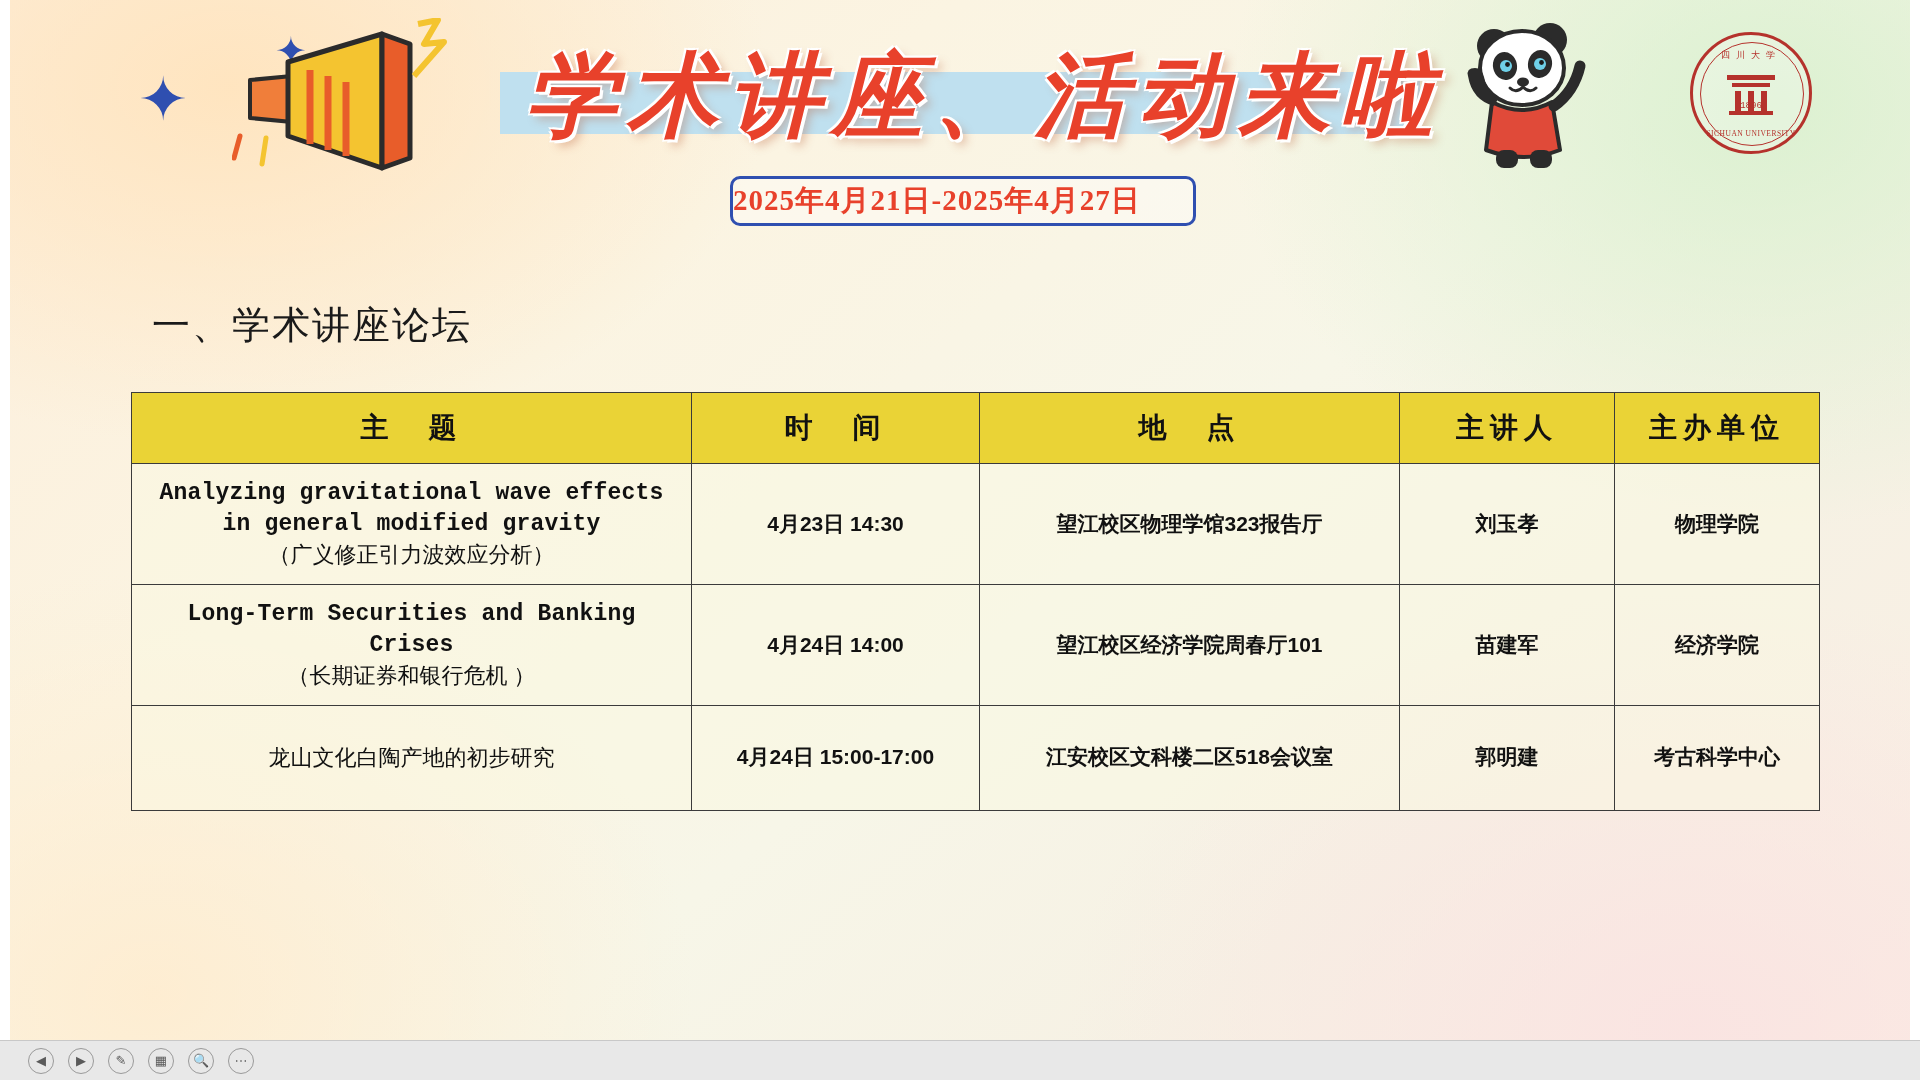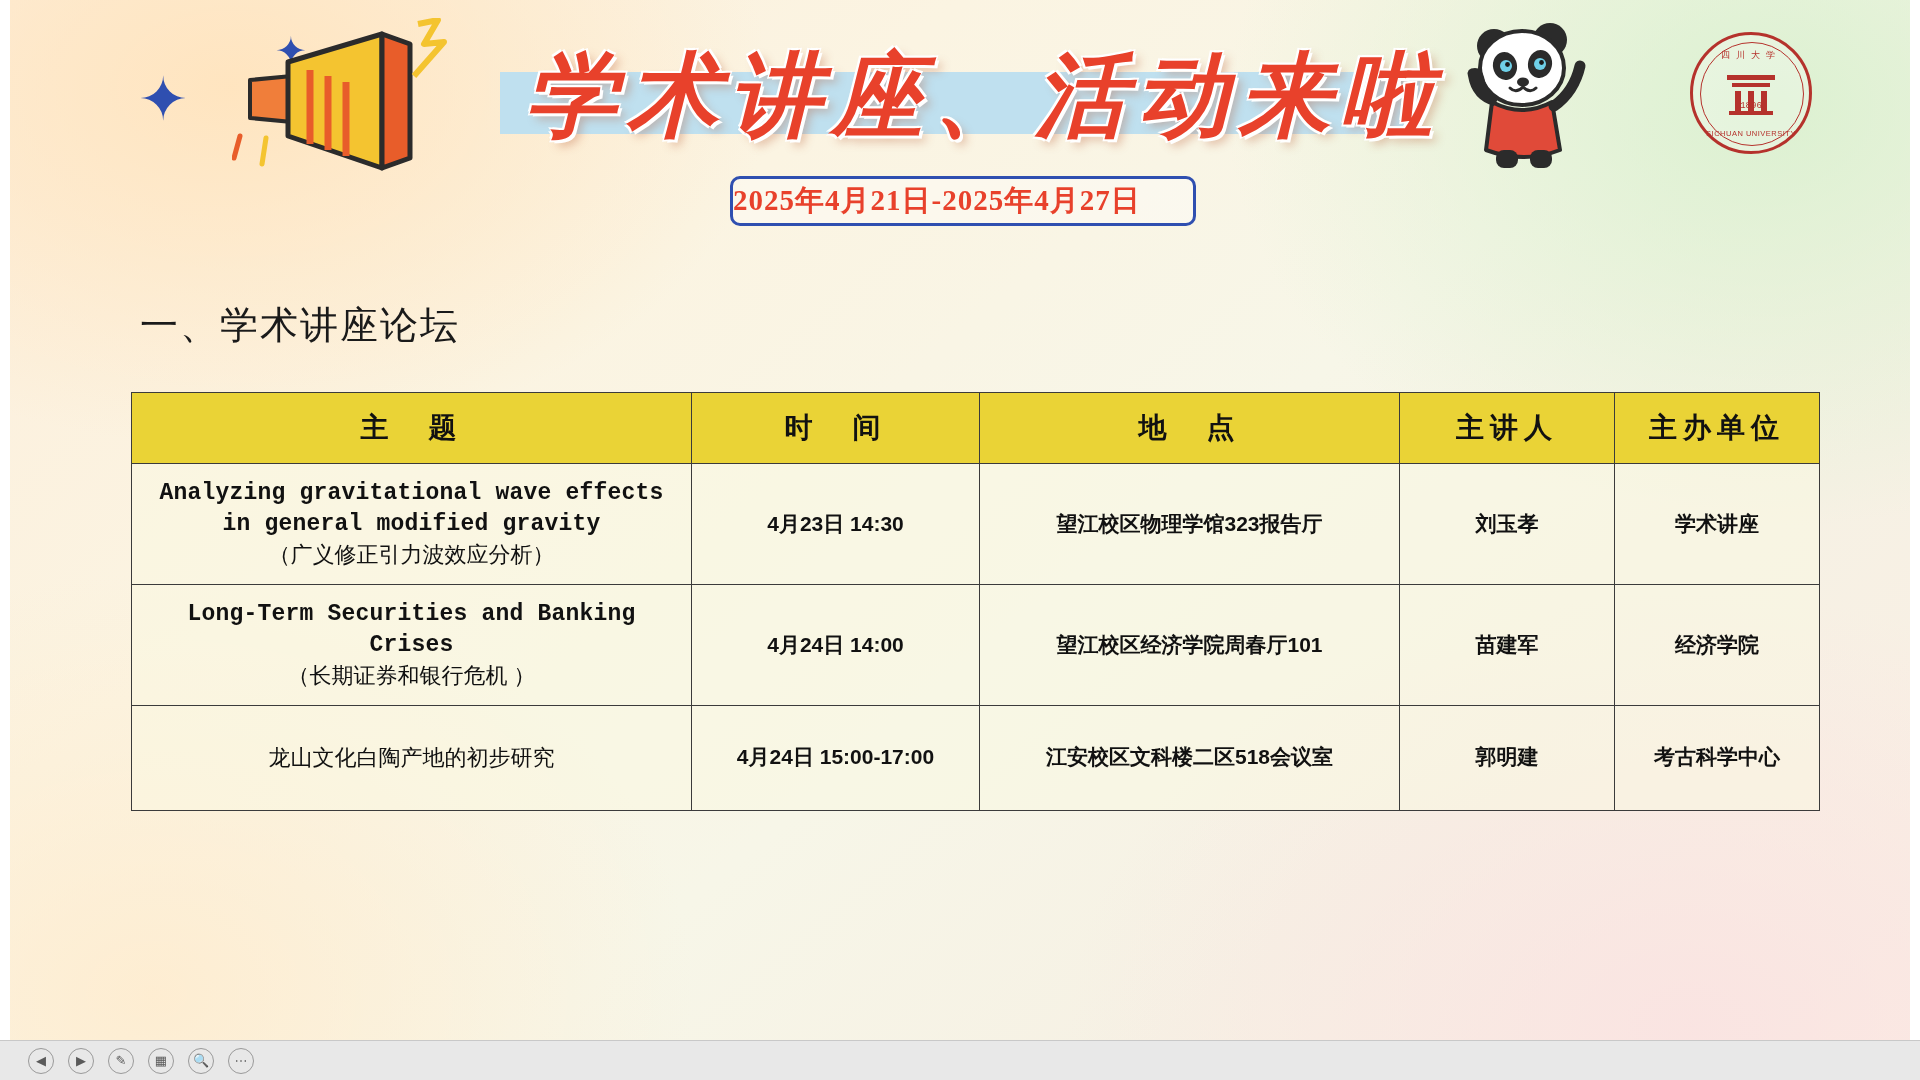--- a/index.html
+++ b/index.html
@@ -157,27 +157,27 @@
     font-family: Liberation Mono, monospace;
   }
   .seal-bottom-text {
     position: absolute;
     bottom: 13px;
     left: 0; right: 0;
     text-align: center;
     font-size: 7.5px;
     letter-spacing: 0.5px;
     color: #b5322c;
-    font-family: Liberation Sans, sans-serif;
+    font-family: Liberation Serif, serif;
   }
 
   
   .section-heading {
     position: absolute;
-    left: 140px;
+    left: 152px;
     top: 300px;
     font-size: 38px;
     color: #1a1a1a;
     letter-spacing: 2px;
     font-family: "Liberation Sans", sans-serif;
   }
 
   
   .tbl-wrap {
     position: absolute;
@@ -356,21 +356,21 @@
       </thead>
       <tbody>
         <tr>
           <td class="topic">
             <div class="en">Analyzing gravitational wave effects in general modified gravity</div>
             <div class="cn">（广义修正引力波效应分析）</div>
           </td>
           <td>4月23日 14:30</td>
           <td>望江校区物理学馆323报告厅</td>
           <td>刘玉孝</td>
-          <td>学术讲座</td>
+          <td>物理学院</td>
         </tr>
         <tr>
           <td class="topic">
             <div class="en">Long-Term Securities and Banking Crises</div>
             <div class="cn">（长期证券和银行危机 ）</div>
           </td>
           <td>4月24日 14:00</td>
           <td>望江校区经济学院周春厅101</td>
           <td>苗建军</td>
           <td>经济学院</td>

